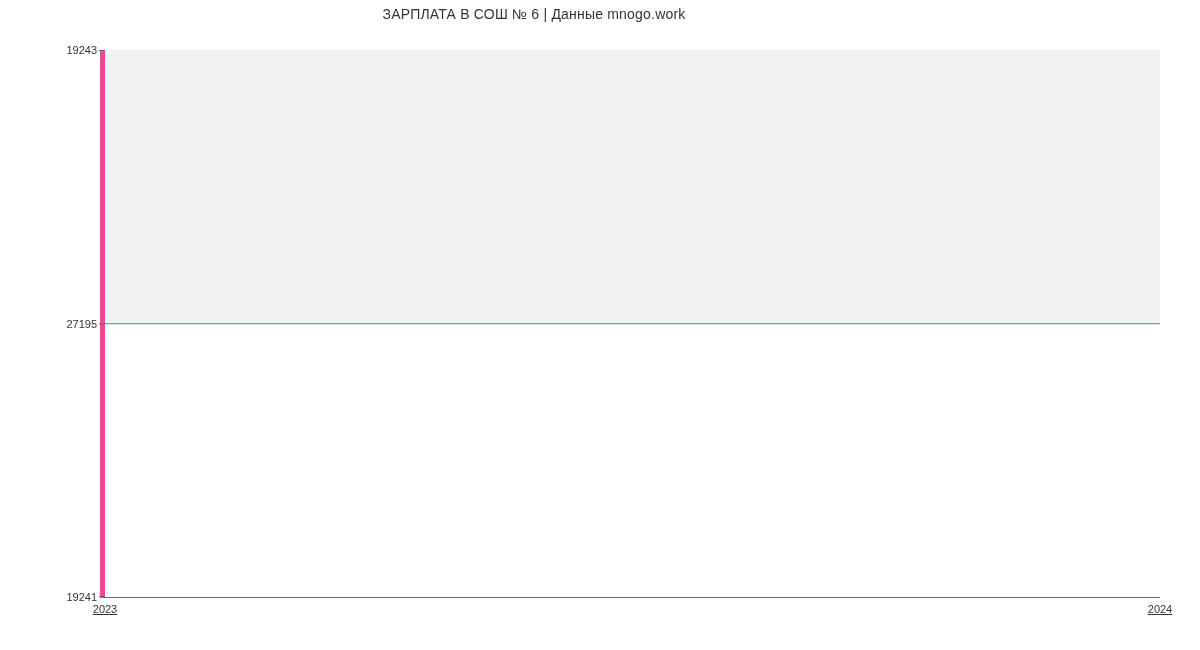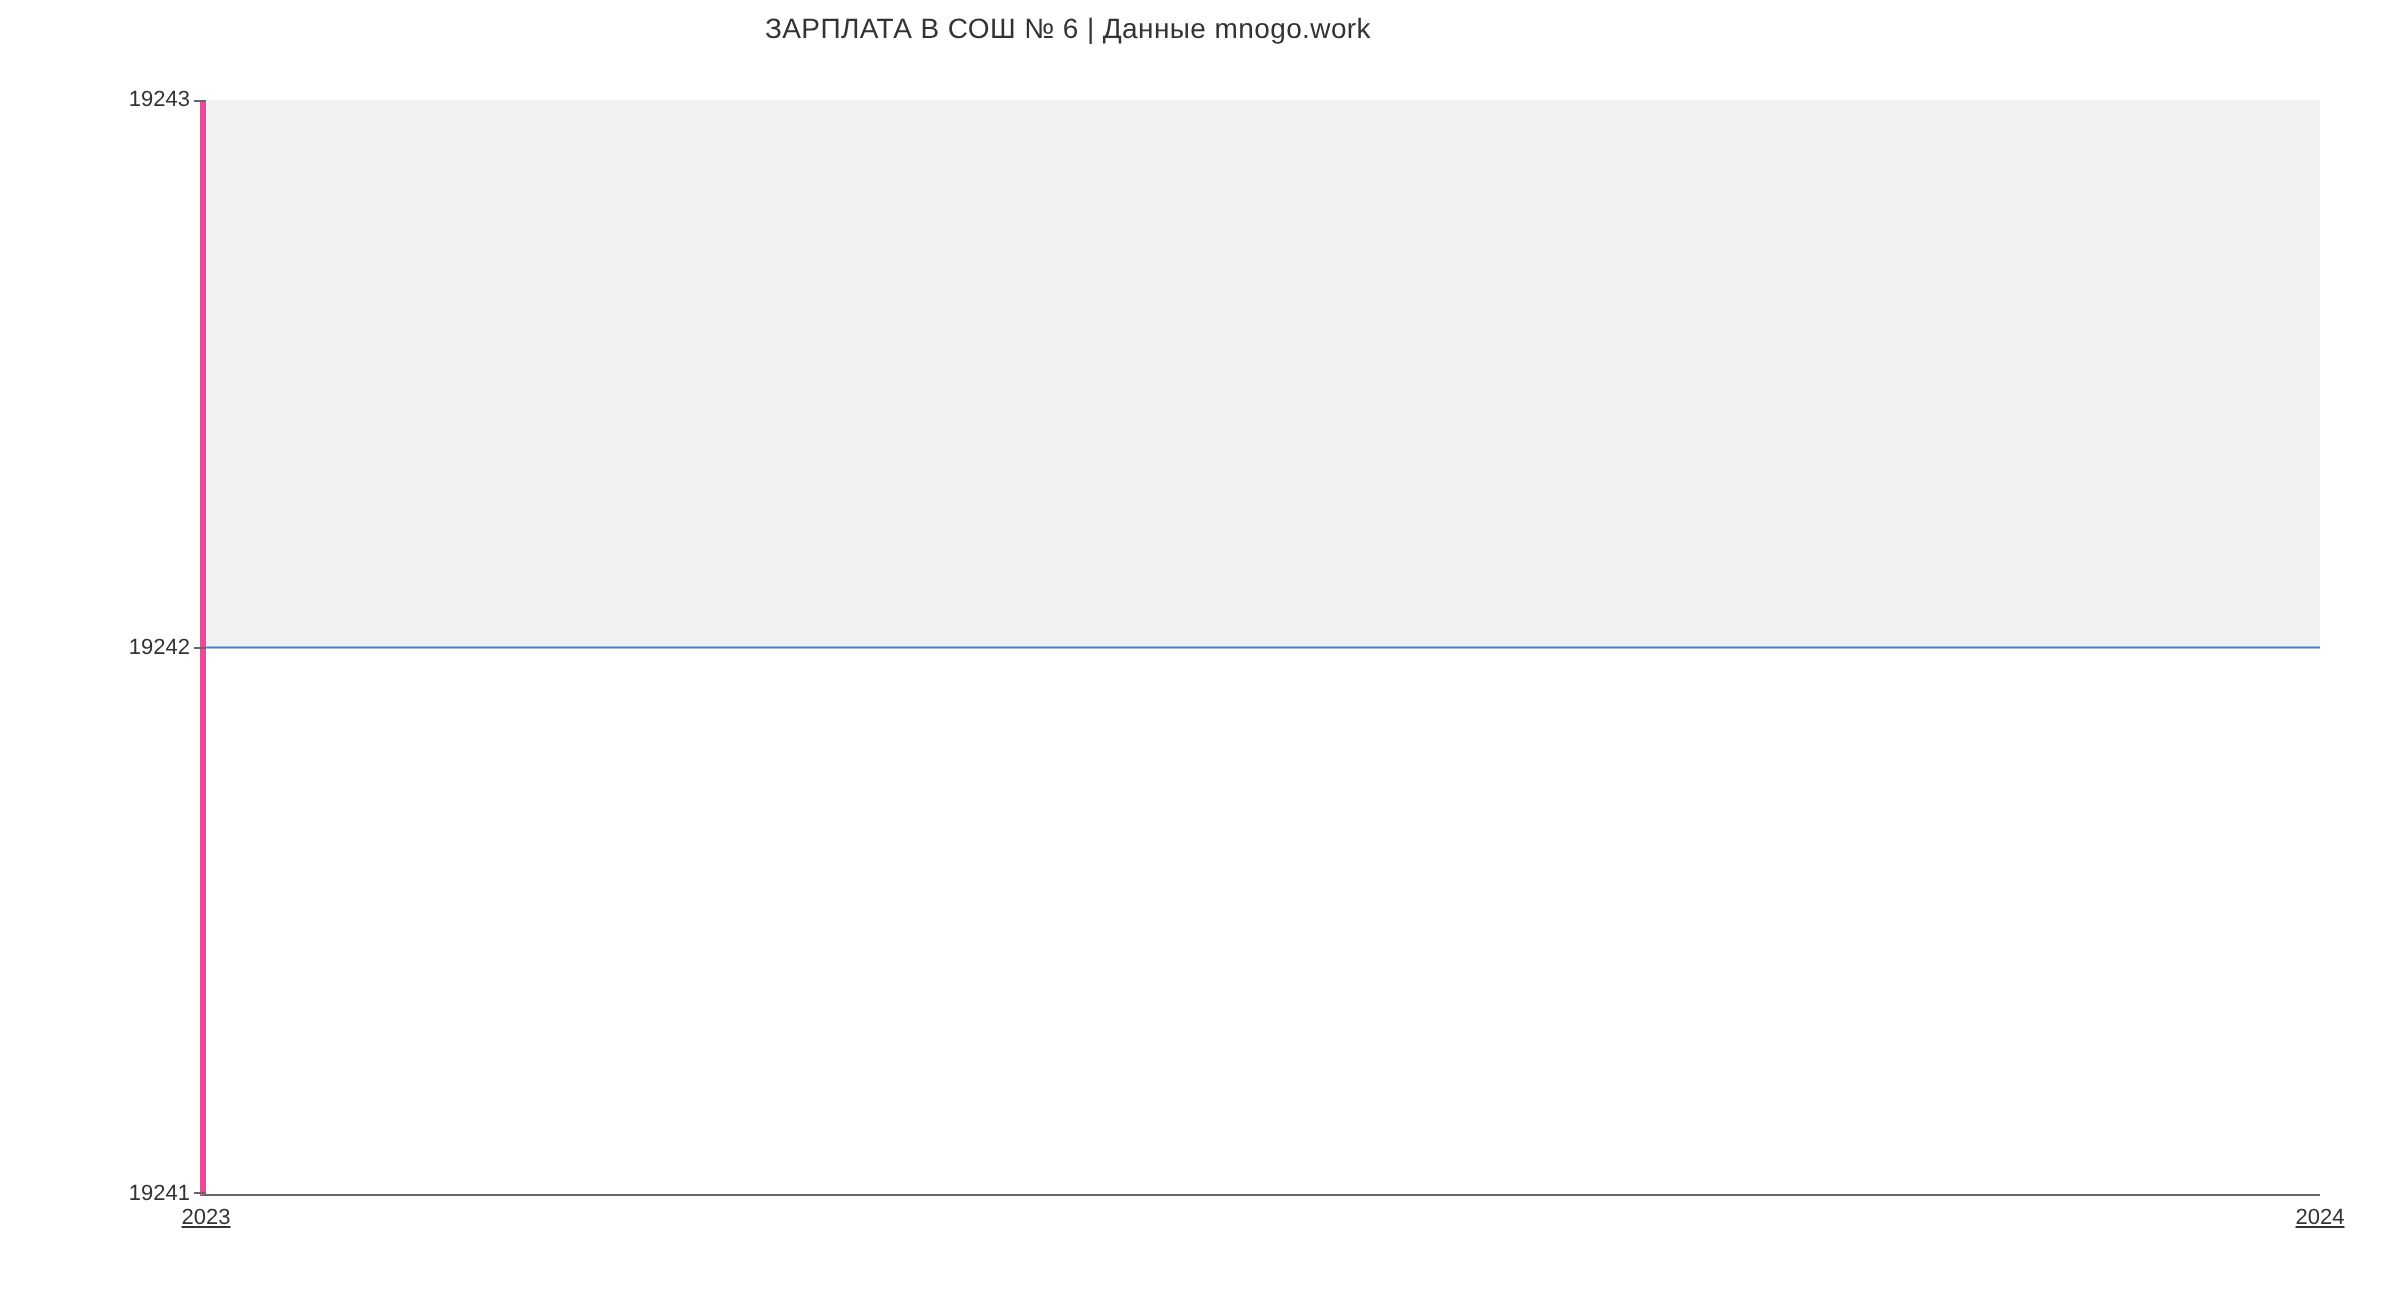--- a/index.html
+++ b/index.html
@@ -27,21 +27,21 @@
     color: #333;
     letter-spacing: 0.2px;
   }
   
   .plot {
     position: absolute;
     left: 100px;
     top: 50px;
     width: 1060px;   
     height: 548px;   
-    border-left: 3px solid #ec4899;
+    border-left: 5px solid #ec4899;
     border-bottom: 1px solid #666;
     box-sizing: border-box;
   }
   
   .area-fill {
     position: absolute;
     left: 0;
     top: 0;
     right: 0;
     height: 50%;
@@ -102,19 +102,19 @@
 
   <div class="plot">
     <div class="area-fill"></div>
     <div class="series-line"></div>
 
     <div class="ytick top"></div>
     <div class="ytick mid"></div>
     <div class="ytick bottom"></div>
 
     <div class="ylabel top">19243</div>
-    <div class="ylabel mid">19242</div>
+    <div class="ylabel mid">27195</div>
     <div class="ylabel bottom">19241</div>
 
     <div class="xlabel first">2023</div>
     <div class="xlabel last">2024</div>
   </div>
 </div>
 
 </body></html>

